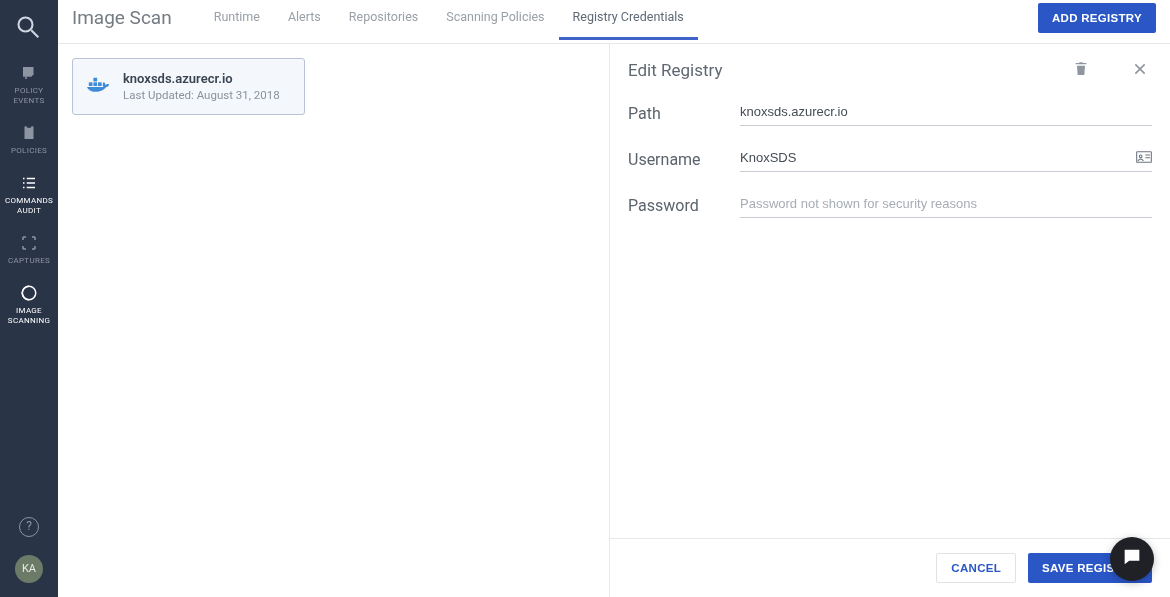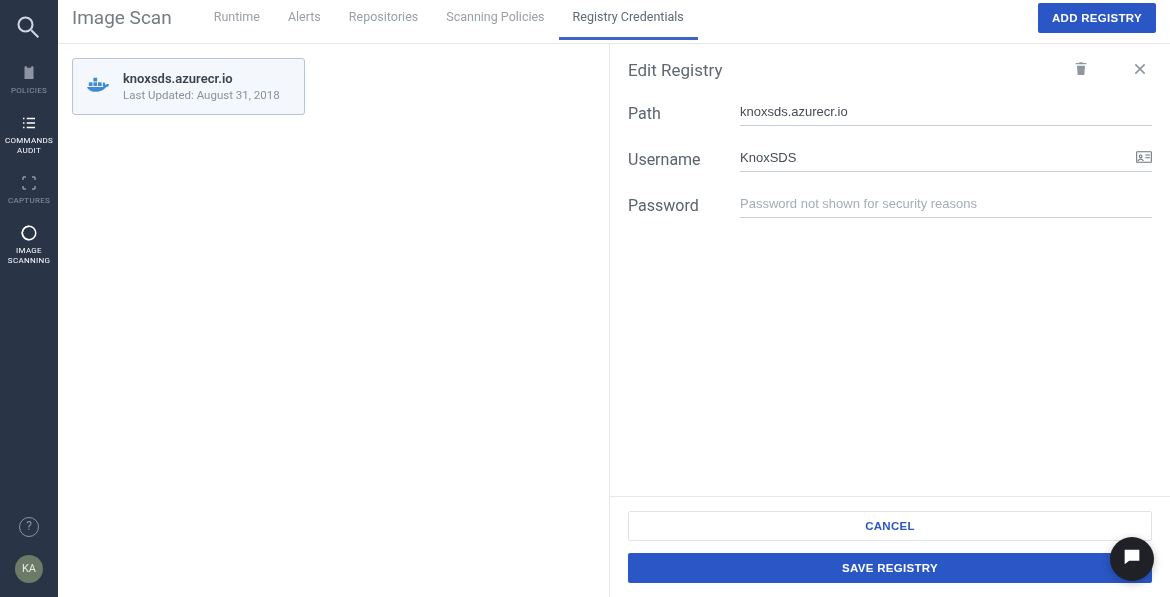--- a/index.html
+++ b/index.html
@@ -99,21 +99,20 @@
   .field .trailing-icon {
     position: absolute; right: 0; top: 2px; width: 16px; height: 14px;
     color: #6d747d;
   }
 
   .detail-pane .grow { flex: 1; }
   .footer {
     border-top: 1px solid #e6e8eb;
     display: flex; justify-content: flex-end; gap: 12px;
     padding: 14px 18px;
-    flex-direction: column;
   }
   .btn-flat {
     background: #fff; color: #2a56c6; border: 1px solid #dfe3e8;
     font-size: 11.5px; font-weight: 700; letter-spacing: 0.3px;
     padding: 0 14px; height: 30px; border-radius: 2px; cursor: pointer;
   }
 
   
   .fab {
     position: absolute; right: 16px; bottom: 16px;
@@ -128,20 +127,27 @@
 <body>
 
 <nav class="rail">
   <span class="logo">
     <svg viewBox="0 0 24 24" fill="none" stroke="currentColor" stroke-width="1.8">
       <circle cx="9" cy="9" r="6"></circle>
         <path d="m14 14 6 6"></path>
     </svg>
   </span>
 
+  <div class="item">
+    <svg class="ic" viewBox="0 0 24 24" fill="currentColor">
+        <path d="M4 4h14v10l-3 3H4z"></path>
+        <path d="M7 20h2v-3H7z"></path>
+      </svg>
+    <span>POLICY EVENTS</span>
+  </div>
   <div class="item">
     <svg class="ic" viewBox="0 0 24 24" fill="currentColor">
         <path d="M7 3h10a1 1 0 0 1 1 1v16H6V4a1 1 0 0 1 1-1z"></path>
         <rect x="9" y="1" width="6" height="4" rx="1" fill="#2a3447"></rect>
       </svg>
     <span>POLICIES</span>
   </div>
   <div class="item active">
     <svg class="ic" viewBox="0 0 24 24" fill="none" stroke="currentColor" stroke-width="2">
         <path d="M4 6h2M9 6h11M4 12h2M9 12h11M4 18h2M9 18h11"></path>

